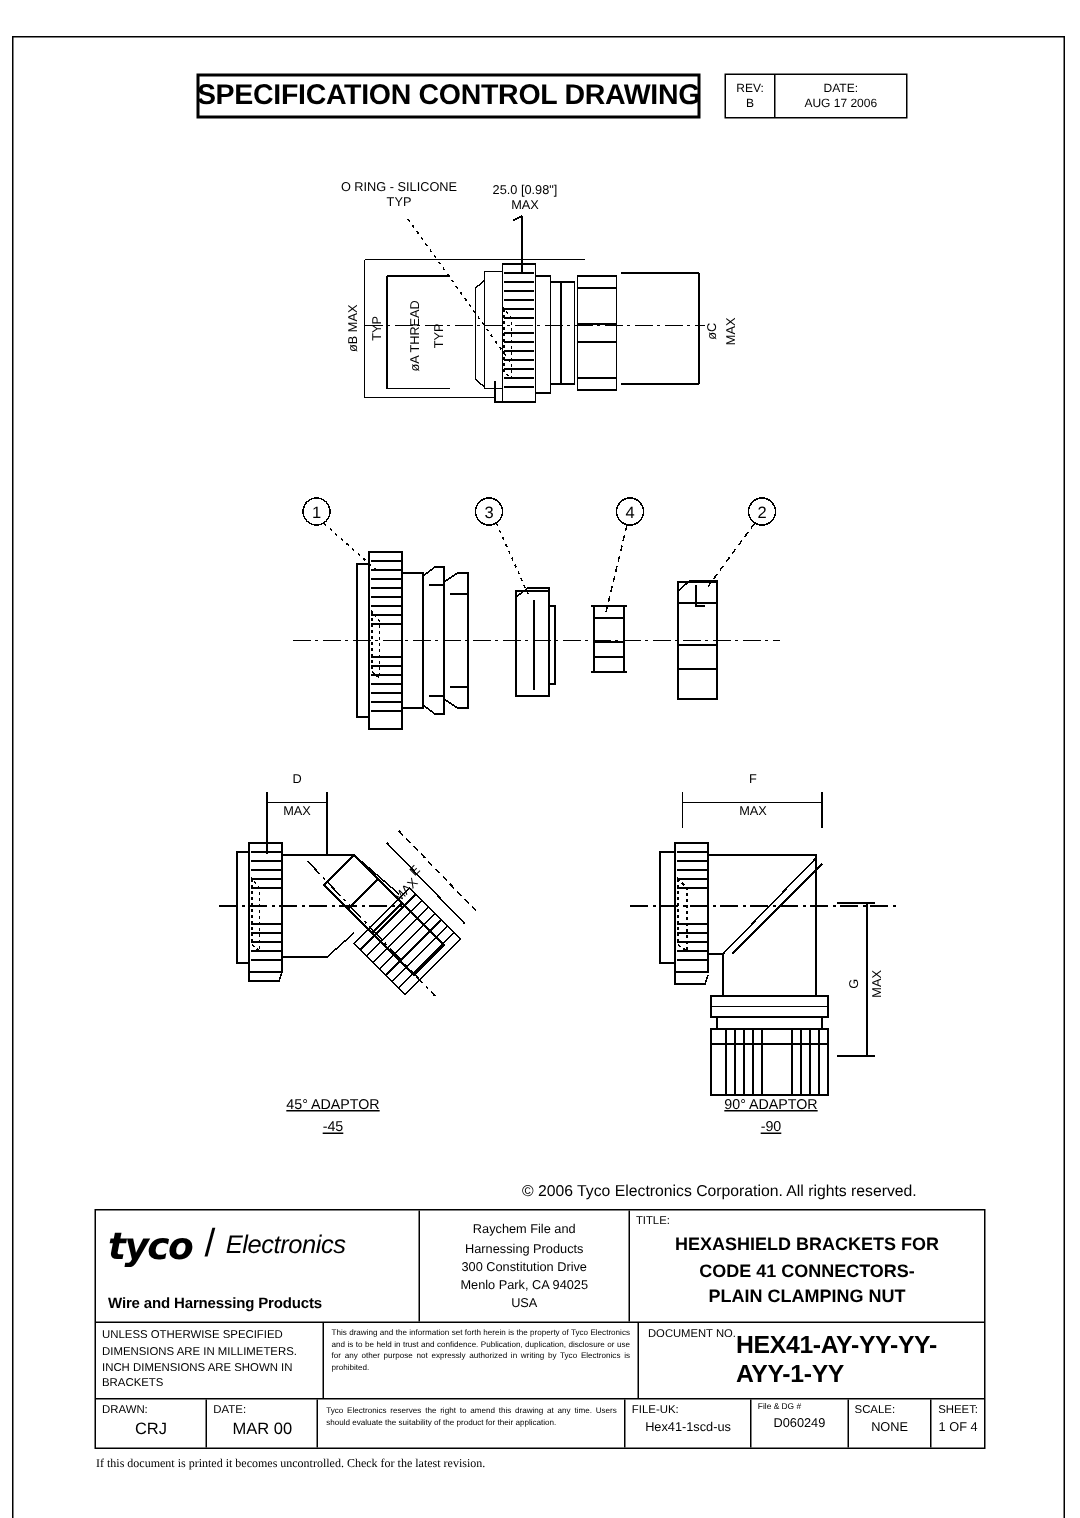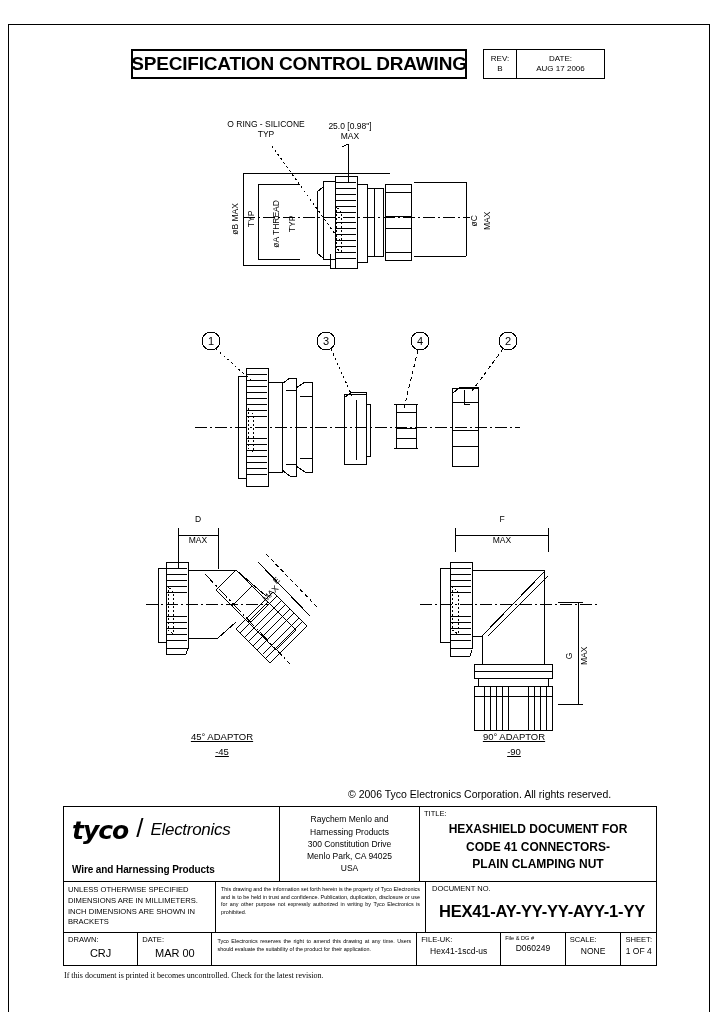--- a/index.html
+++ b/index.html
@@ -155,21 +155,21 @@
     font-size: 7.6px; line-height: 1.42;
   }
   .legal-cell {
     width: 210px;
     padding: 4px 5px;
     font-size: 5.4px; line-height: 1.42; text-align: justify;
   }
   .docno-cell {
     flex: 1;
     padding: 2px 4px 3px 6px;
-    display: flex; flex-direction: column;
+    display: flex; 
   }
   .docno-cell .lab { font-size: 7.5px; }
   .docno-cell .val {
     flex: 1; display: flex; align-items: center; justify-content: center;
     font-size: 16.5px; font-weight: bold; letter-spacing: -0.2px;
   }
 
   .mini {
     display: flex; flex-direction: column;
     padding: 2px 4px;
@@ -473,31 +473,31 @@
       <div class="cell logo-cell br">
         <div class="logo-line">
           <span class="logo-tyco">tyco</span>
           <span class="logo-slash">/</span>
           <span class="logo-elec">Electronics</span>
         </div>
         <div class="logo-sub">Wire and Harnessing Products</div>
       </div>
 
       <div class="cell addr-cell br">
-        <div>Raychem Menlo and</div>
+        <div>Raychem File and</div>
         <div>Harnessing Products</div>
         <div>300 Constitution Drive</div>
         <div>Menlo Park, CA  94025</div>
         <div>USA</div>
       </div>
 
       <div class="cell title-cell">
         <div class="lab">TITLE:</div>
         <div class="val">
-          <div>HEXASHIELD DOCUMENT FOR</div>
+          <div>HEXASHIELD BRACKETS FOR</div>
           <div>CODE 41 CONNECTORS-</div>
           <div>PLAIN CLAMPING NUT</div>
         </div>
       </div>
     </div>
 
     <div class="tb-row r2">
       <div class="cell spec-cell br">UNLESS OTHERWISE SPECIFIED DIMENSIONS ARE IN MILLIMETERS. INCH DIMENSIONS ARE SHOWN IN BRACKETS</div>
       <div class="cell legal-cell br">This drawing and the information set forth herein is the property of Tyco Electronics and is to be held in trust and confidence. Publication, duplication, disclosure or use for any other purpose not expressly authorized in writing by Tyco Electronics is prohibited.</div>
       <div class="cell docno-cell">

